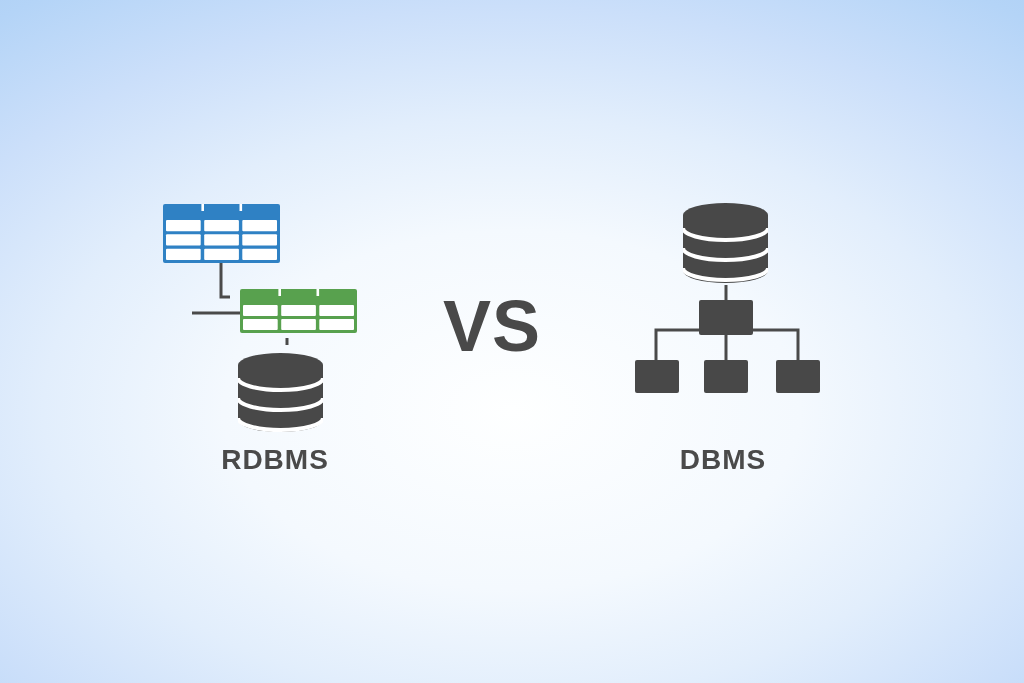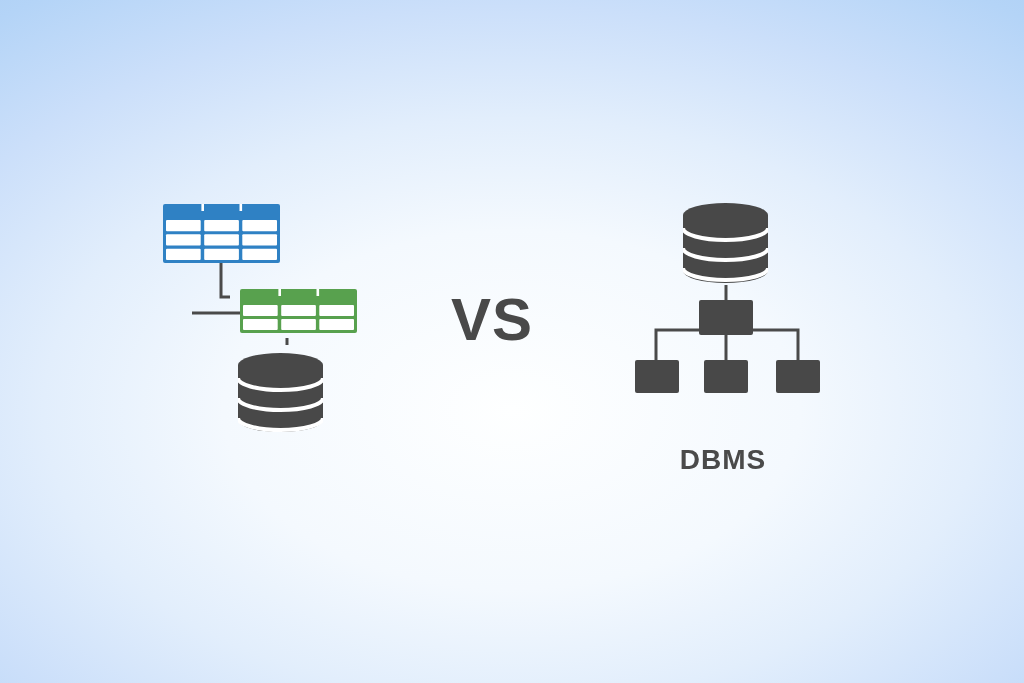--- a/index.html
+++ b/index.html
@@ -13,21 +13,21 @@
       radial-gradient(ellipse 88% 82% at 50% 60%,
         #feffff 0%, #f4f9fe 32%, #e2eefc 52%,
         #cbdffa 72%, #b4d4f7 90%, #adcff4 100%);
   }
   .abs { position: absolute; }
   .figure-label {
     font-size: 28px; font-weight: 700; color: #4a4a4a;
     letter-spacing: 1px; text-align: center; width: 200px;
   }
   .vs-label {
-    font-size: 60px; font-weight: 800; color: #494949;
+    font-size: 72px; font-weight: 800; color: #494949;
     letter-spacing: 1px; text-align: center; width: 120px; line-height: 1;
   }
   svg { display: block; }
 </style>
 </head>
 <body>
 
 <div class="stage">
 
   <div class="abs" style="left:0;top:0;width:450px;height:683px;">
@@ -83,20 +83,21 @@
       <g fill="#484848">
         <path d="M0,12 A42.5,12 0 0 1 85,12 L85,67 A42.5,12 0 0 1 0,67 Z"></path>
       </g>
       <g fill="none" stroke="#ffffff" stroke-width="4">
         <path d="M0,25 A42.5,12 0 0 0 85,25"></path>
         <path d="M0,45 A42.5,12 0 0 0 85,45"></path>
         <path d="M0,65 A42.5,12 0 0 0 85,65"></path>
       </g>
     </svg>
 
+    <div class="abs figure-label" style="left:175px;top:444px;">RDBMS</div>
   </div>
 
   <div class="abs vs-label" style="left:432px;top:290px;">VS</div>
 
   <div class="abs" style="left:600px;top:0;width:424px;height:601px;">
 
     <svg class="abs" style="left:83px;top:203px;" width="85" height="80" viewBox="0 0 85 80">
       <g fill="#484848">
         <path d="M0,12 A42.5,12 0 0 1 85,12 L85,68 A42.5,12 0 0 1 0,68 Z"></path>
       </g>

